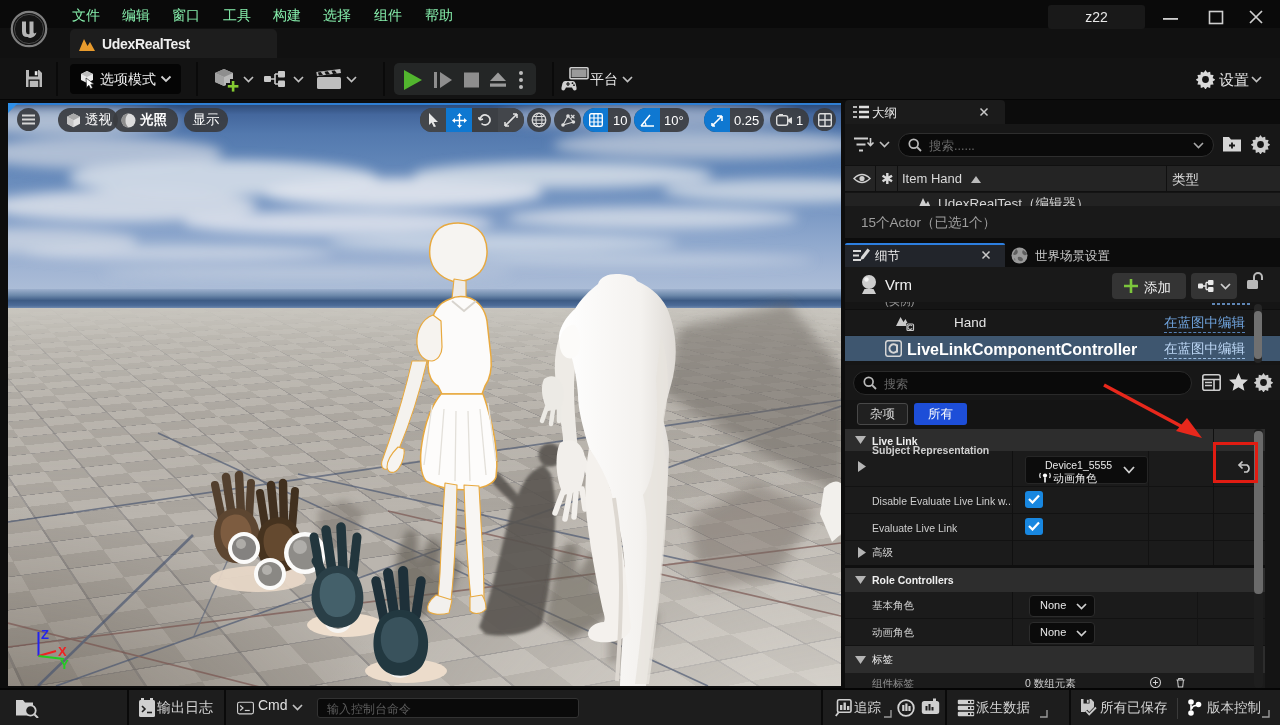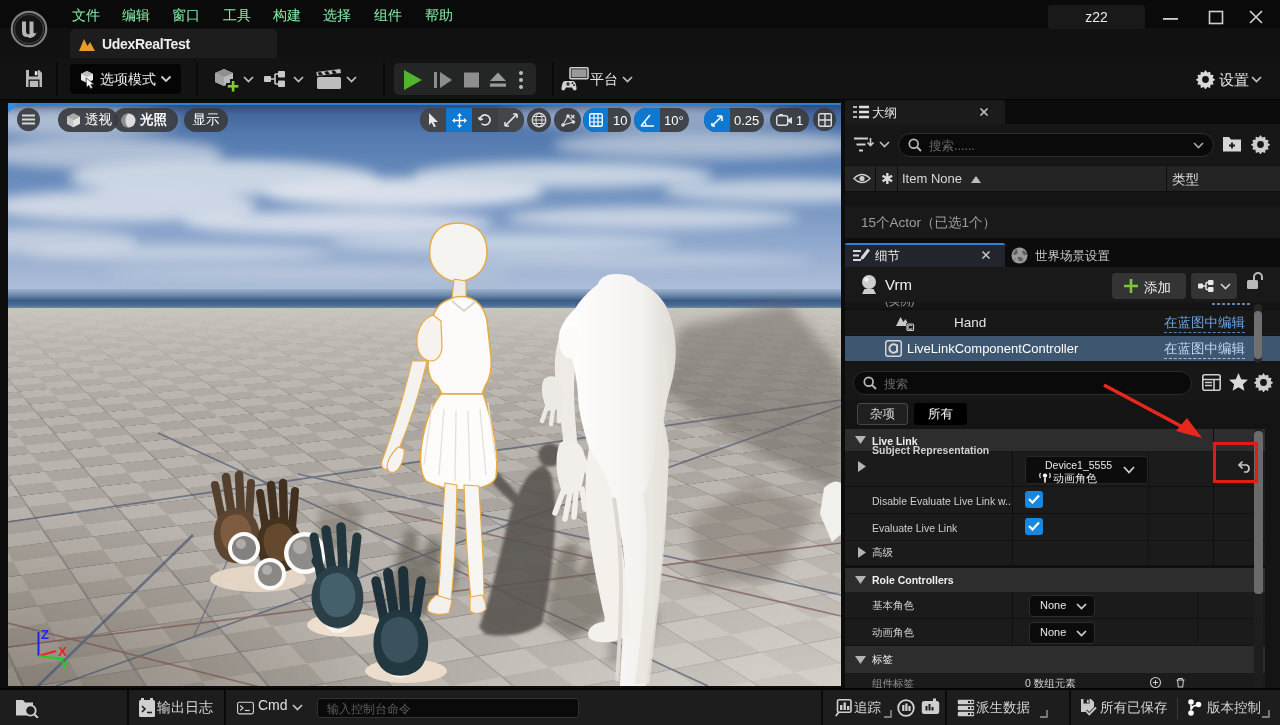--- a/index.html
+++ b/index.html
@@ -505,27 +505,33 @@
     </svg>
 
     <div class="abs" style="left:0;top:65px;width:435px;height:27px;background:#242424;border-top:1px solid #101010;border-bottom:1px solid #101010;"></div>
     <svg class="abs" style="left:8px;top:72px;" width="18" height="13" viewBox="0 0 18 13">
         <path d="M1 6.5 Q9 -1.5 17 6.5 Q9 14.5 1 6.5 Z" stroke="#cfcfcf" stroke-width="1.5" fill="none"></path>
         <circle cx="9" cy="6.5" r="2.6" fill="#cfcfcf"></circle>
       </svg>
     <div class="abs" style="left:30px;top:65px;width:1px;height:27px;background:#101010;"></div>
     <span class="abs" style="left:36px;top:70px;font-size:15px;color:#d9d9d9;">✱</span>
     <div class="abs" style="left:52px;top:65px;width:1px;height:27px;background:#101010;"></div>
-    <span class="abs" style="left:57px;top:71px;font-size:13px;color:#dadada;">Item None</span>
+    <span class="abs" style="left:57px;top:71px;font-size:13px;color:#dadada;">Item Hand</span>
     <svg class="abs" style="left:126px;top:76px;" width="10" height="7" viewBox="0 0 10 7">
         <path d="M5 0 L10 7 H0 Z" fill="#bbbbbb"></path>
       </svg>
     <div class="abs" style="left:321px;top:65px;width:1px;height:27px;background:#101010;"></div>
     <span class="abs" style="left:327px;top:71px;font-size:13.5px;color:#dadada;">类型</span>
 
+    <div class="abs" style="left:0;top:93px;width:435px;height:13px;background:#222222;overflow:hidden;">
+      <svg class="abs" style="left:72px;top:3px;" width="15" height="14" viewBox="0 0 15 14">
+          <path d="M1 13 L6 2 L9 8 L11 5 L14.5 13 Z" fill="#cfcfcf"></path>
+        </svg>
+      <span class="abs" style="left:93px;top:2px;font-size:13.5px;color:#d4d4d4;">UdexRealTest（编辑器）</span>
+    </div>
 
     <div class="abs" style="left:0;top:106px;width:435px;height:32px;background:#191919;"></div>
     <span class="abs" style="left:16px;top:114px;font-size:13.5px;color:#9f9f9f;">15个Actor（已选1个）</span>
     <div class="abs" style="left:0;top:138px;width:435px;height:5px;background:#0c0c0c;"></div>
 
     <div class="abs" style="left:0;top:143px;width:435px;height:24px;background:#0c0c0c;"></div>
     <div class="abs" style="left:0;top:143px;width:160px;height:24px;background:#22252b;border-top:2px solid #2d7fe0;border-radius:2px 2px 0 0;"></div>
     <svg class="abs" style="left:8px;top:148px;" width="17" height="15" viewBox="0 0 17 15">
       <path d="M0 3 h8 M0 7.5 h6 M0 12 h8" stroke="#d9d9d9" stroke-width="1.8"></path>
       <path d="M8 9 L14.5 0.5 L17 2.5 L10.5 11 L7.5 11.8 Z" fill="#d9d9d9"></path>
@@ -581,21 +587,21 @@
       <path d="M16 12 a2.2 2.2 0 1 0 0 2.4" stroke="#c9c9c9" stroke-width="1.1" fill="none"></path>
     </svg>
     <span class="abs" style="left:73px;top:215px;font-size:13.5px;color:#e5e5e5;margin-left:36px;">Hand</span>
     <span class="abs" style="left:319px;top:214px;font-size:13.5px;color:#6fa3dd;border-bottom:1px dashed #5580b5;">在蓝图中编辑</span>
     <div class="abs" style="left:0;top:236px;width:435px;height:25px;background:#3e566f;"></div>
     <svg class="abs" style="left:40px;top:240px;" width="17" height="17" viewBox="0 0 17 17">
       <rect x="0.7" y="0.7" width="15.6" height="15.6" rx="2.5" fill="none" stroke="#d5d5d5" stroke-width="1.5"></rect>
       <path d="M11.8 5.8 A4.2 4.2 0 1 0 11.8 11.2" stroke="#d5d5d5" stroke-width="2" fill="none"></path>
       <path d="M12 4.5 V12.5" stroke="#d5d5d5" stroke-width="2"></path>
     </svg>
-    <span class="abs" style="left:62px;top:241px;font-size:13px;color:#ffffff;">LiveLinkComponentController</span>
+    <span class="abs" style="left:62px;top:241px;font-size:16px;color:#ffffff;font-weight:bold;">LiveLinkComponentController</span>
     <span class="abs" style="left:319px;top:240px;font-size:13.5px;color:#bdd7f5;border-bottom:1px dashed #9cbde0;">在蓝图中编辑</span>
     <div class="abs" style="left:409px;top:204px;width:8px;height:59px;background:#262626;border-radius:4px;"></div>
     <div class="abs" style="left:409px;top:211px;width:8px;height:48px;background:#707070;border-radius:4px;"></div>
 
     <div class="abs" style="left:0;top:265px;width:435px;height:35px;background:#171717;"></div>
     <div class="abs" style="left:8px;top:271px;width:339px;height:24px;background:#0a0a0a;border:1px solid #2a2a2a;border-radius:12px;"></div>
     <svg class="abs" style="left:18px;top:276px;" width="14" height="14" viewBox="0 0 14 14">
         <circle cx="5.7" cy="5.7" r="4.4" stroke="#b9b9b9" stroke-width="1.7" fill="none"></circle>
         <path d="M9 9 L13 13" stroke="#b9b9b9" stroke-width="1.8"></path>
       </svg>
@@ -607,21 +613,21 @@
     </svg>
     <svg class="abs" style="left:384px;top:273px;" width="19" height="18" viewBox="0 0 19 18">
         <path d="M9.5 0 L12.2 6.2 L19 6.8 L13.9 11.2 L15.4 17.8 L9.5 14.3 L3.6 17.8 L5.1 11.2 L0 6.8 L6.8 6.2 Z" fill="#d9d9d9"></path>
       </svg>
     <svg class="abs" style="left:409px;top:273px;" width="19" height="19" viewBox="0 0 19 19">
       <path d="M9.5 0 l1.7 2.6 3-.9 .3 3.1 3.1 .3 -.9 3 2.6 1.7 -2.6 1.7 .9 3 -3.1 .3 -.3 3.1 -3-.9 -1.7 2.6 -1.7-2.6 -3 .9 -.3-3.1 -3.1-.3 .9-3 -2.6-1.7 2.6-1.7 -.9-3 3.1-.3 .3-3.1 3 .9 Z" fill="#cdcdcd"></path>
       <circle cx="9.5" cy="9.5" r="3.4" fill="#171717"></circle>
     </svg>
 
     <div class="abs" style="left:12px;top:303px;width:51px;height:22px;background:#202020;border:1px solid #484848;border-radius:3px;color:#d9d9d9;font-size:12.5px;text-align:center;line-height:21px;">杂项</div>
-    <div class="abs" style="left:69px;top:303px;width:53px;height:22px;background:#000000;border-radius:3px;color:#fff;font-size:12.5px;text-align:center;line-height:22px;">所有</div>
+    <div class="abs" style="left:69px;top:303px;width:53px;height:22px;background:#1d4ed8;border-radius:3px;color:#fff;font-size:12.5px;text-align:center;line-height:22px;">所有</div>
 
     <div class="abs" style="left:0;top:329px;width:420px;height:22px;background:#2d2d2d;"></div>
     <svg class="abs" style="left:10px;top:336px;" width="11" height="8" viewBox="0 0 11 8">
         <path d="M0 0 h11 L5.5 8 Z" fill="#b5b5b5"></path>
       </svg>
     <span class="abs" style="left:27px;top:335px;font-size:10.5px;font-weight:bold;color:#efefef;">Live Link</span>
 
     <div class="abs" style="left:0;top:351px;width:420px;height:36px;background:#1b1b1b;border-bottom:1px solid #121212;"></div>
     <svg class="abs" style="left:13px;top:361px;" width="8" height="11" viewBox="0 0 8 11">
         <path d="M0 0 L8 5.5 L0 11 Z" fill="#b5b5b5"></path>

